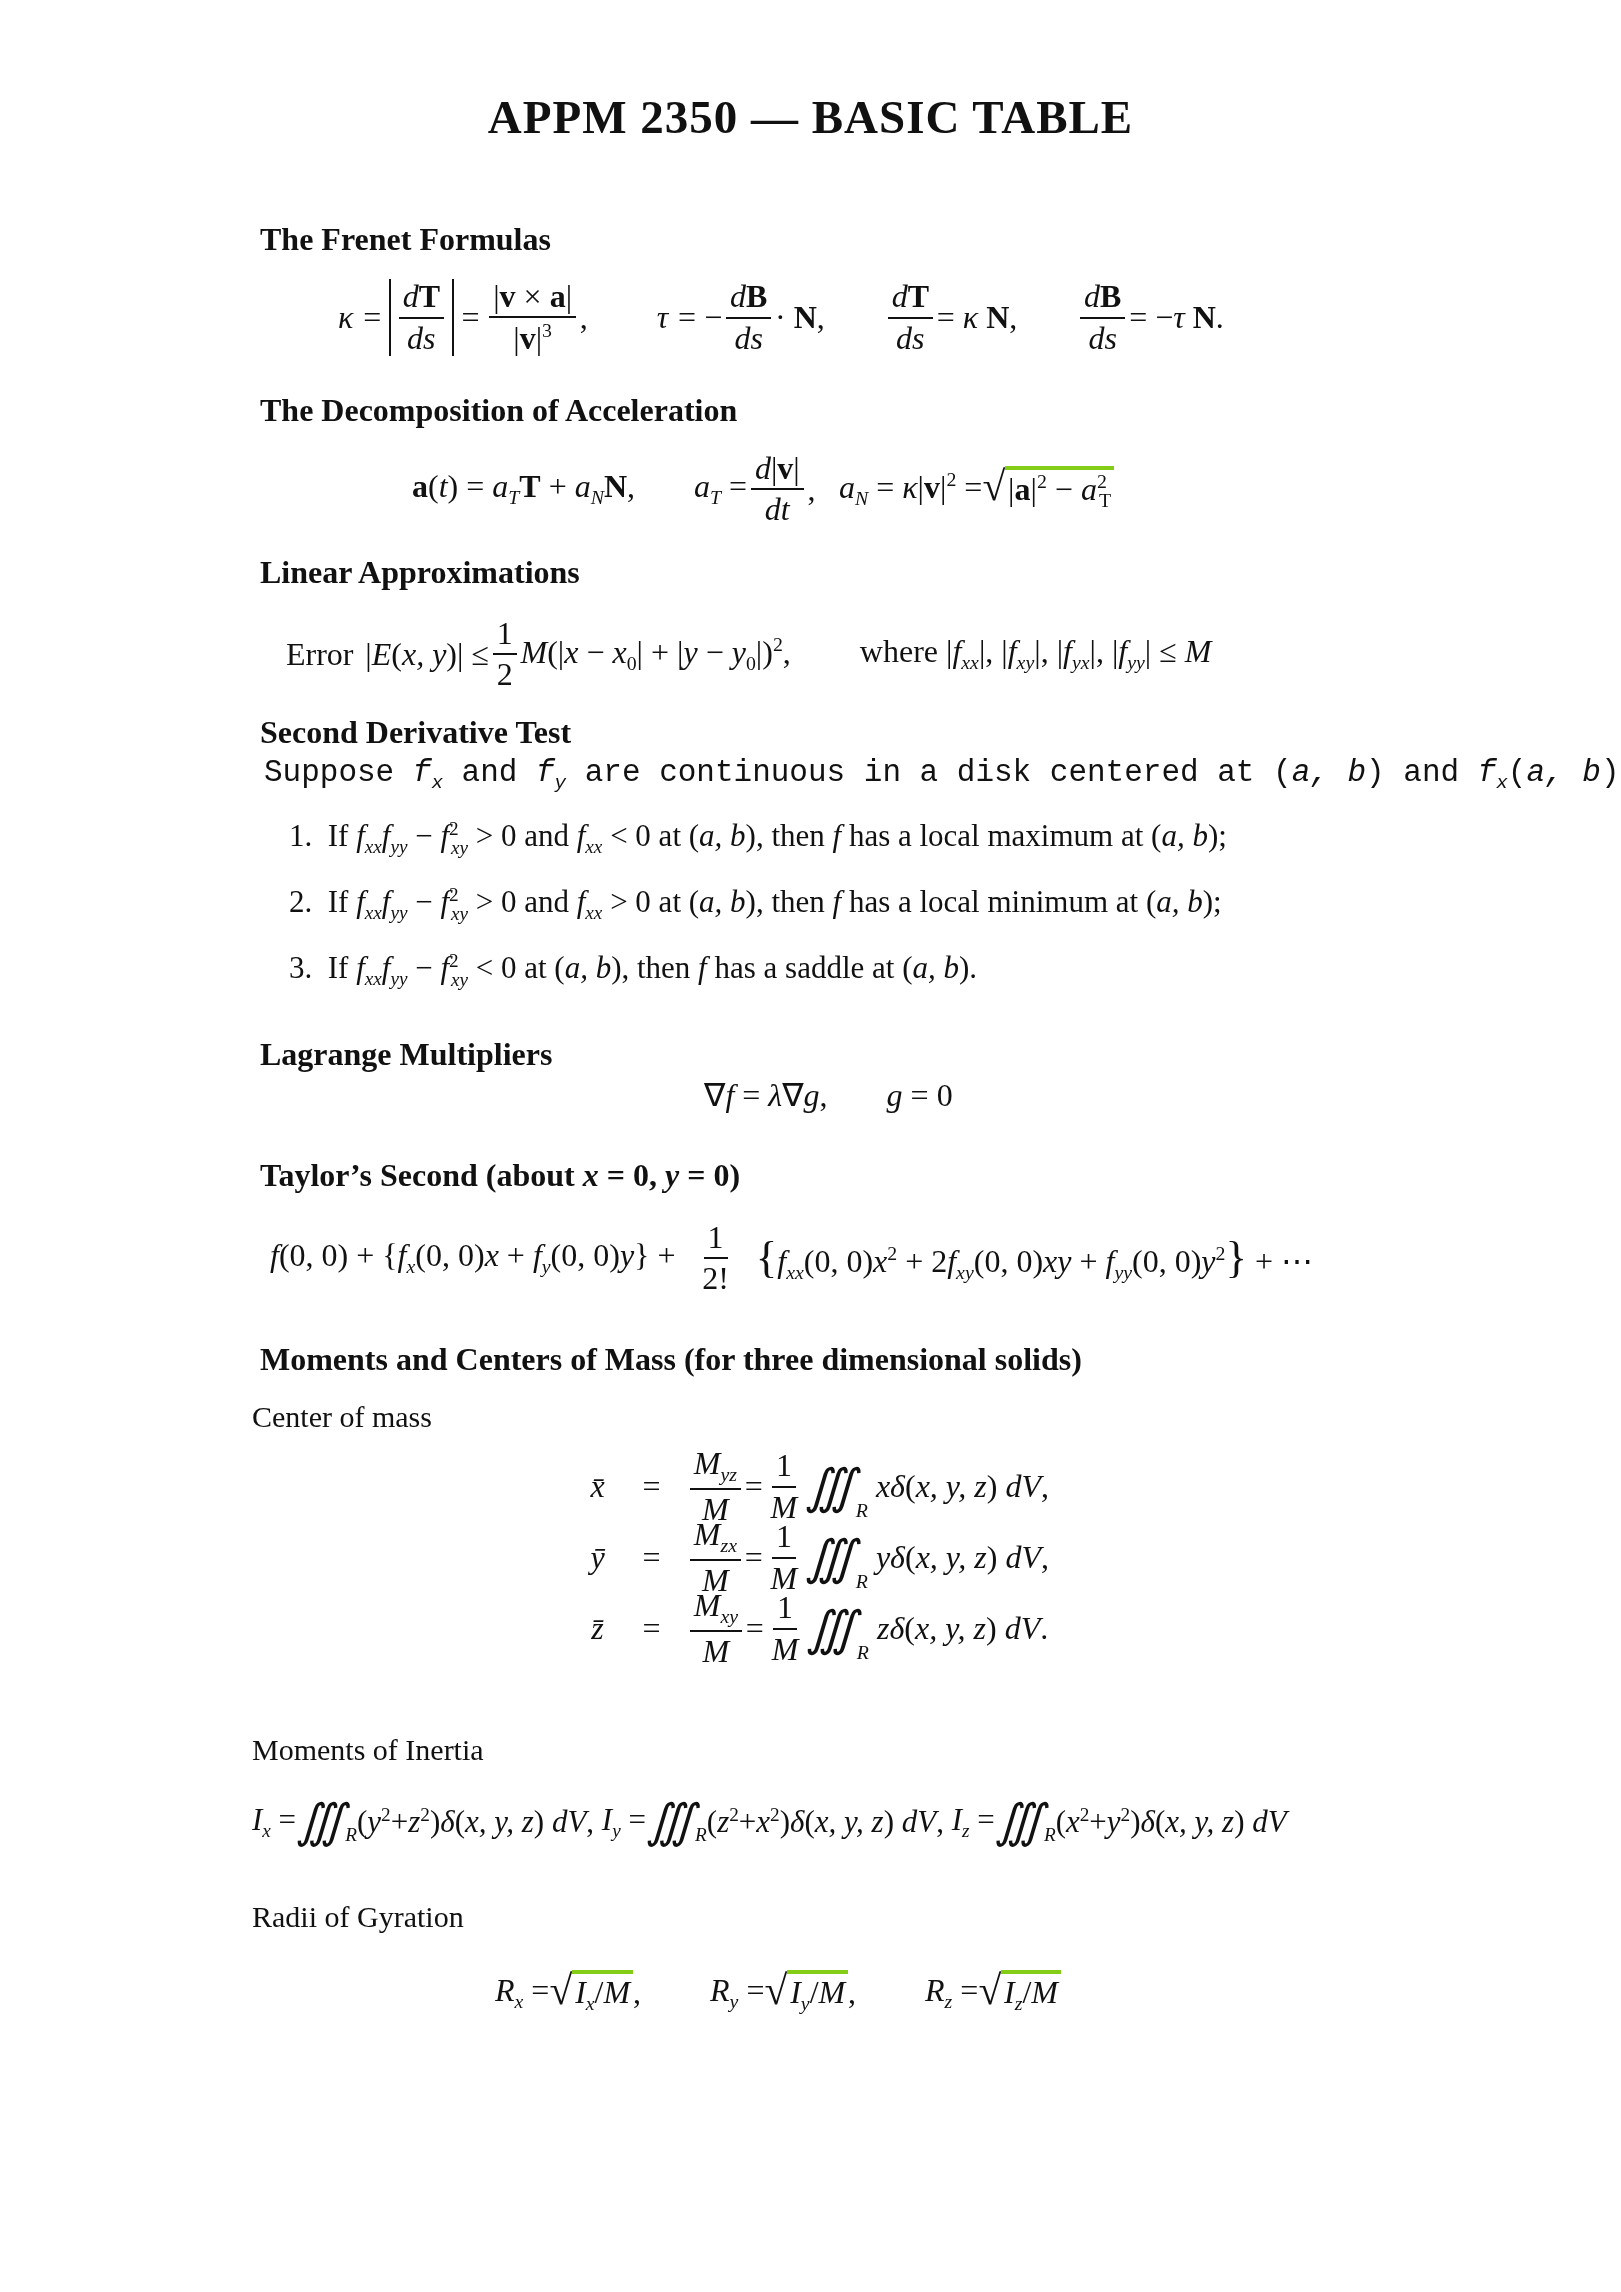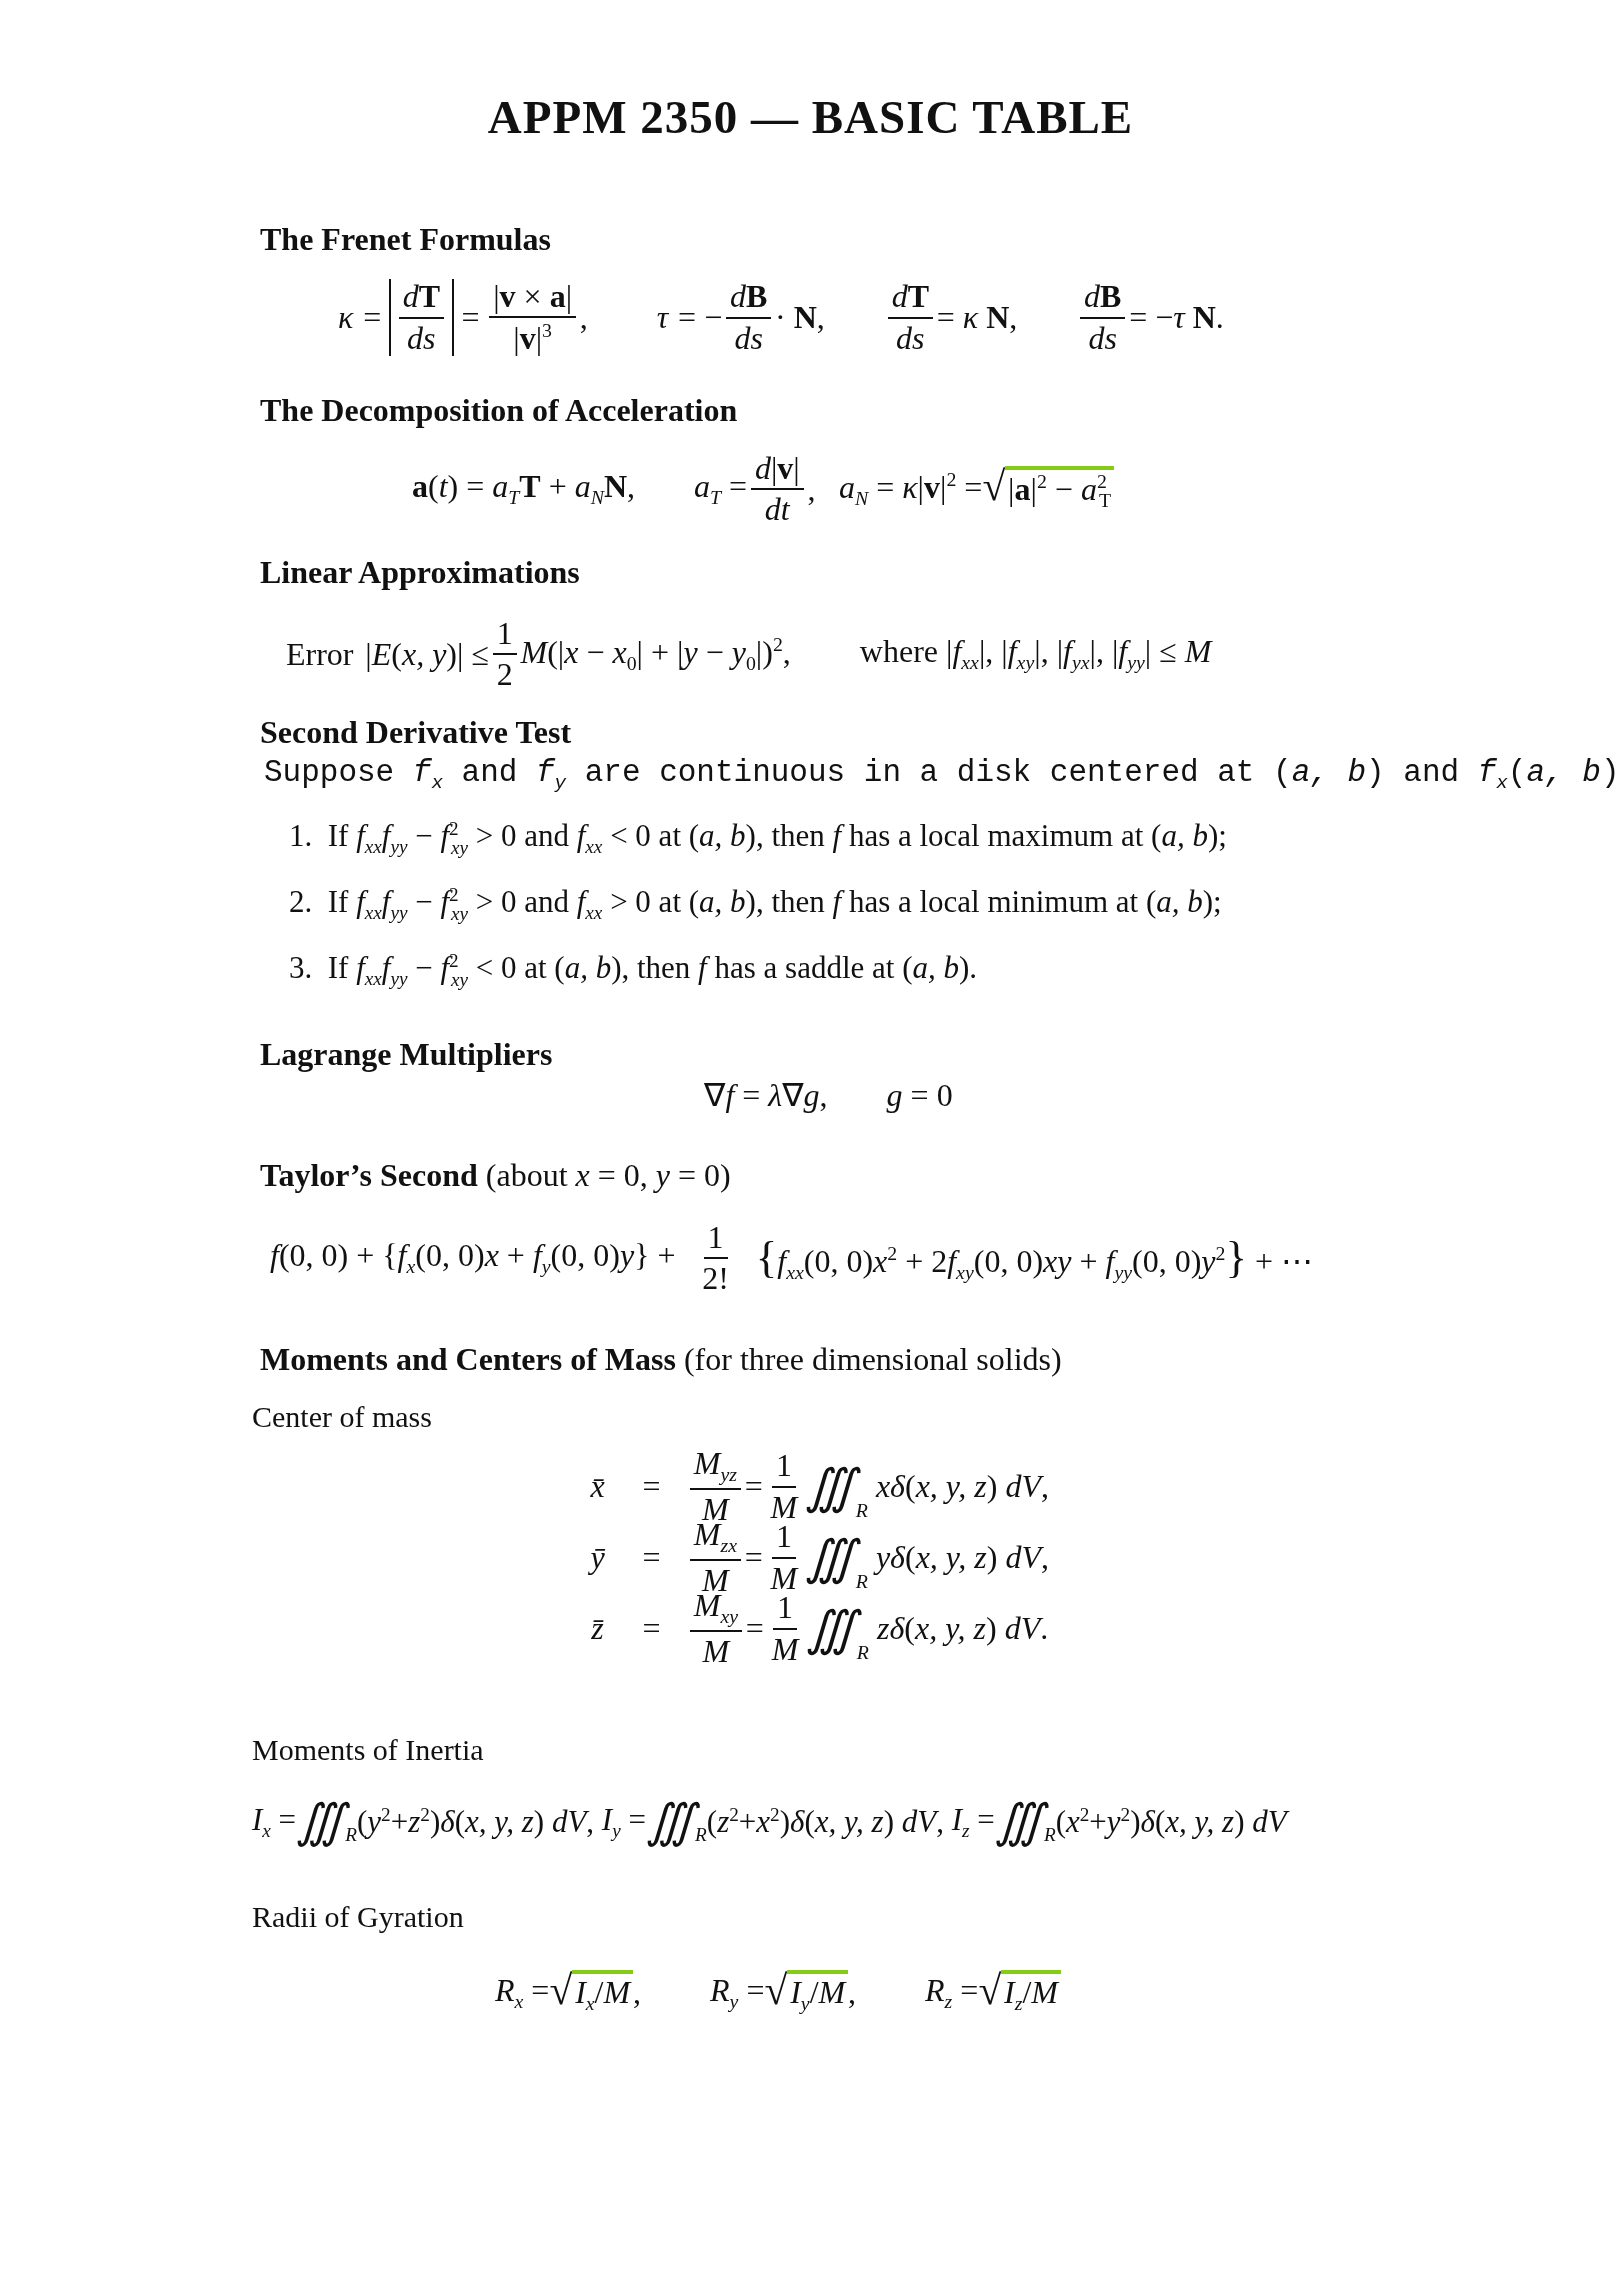--- a/index.html
+++ b/index.html
@@ -2,21 +2,21 @@
 <html><head>
 <meta charset="utf-8">
 <style>
   html, body { margin:0; padding:0; background:#ffffff; }
   body { width:1621px; height:2293px; position:relative; overflow:hidden;
          font-family:"DejaVu Serif","Liberation Serif",serif; color:#111; }
   .page { position:absolute; left:0; top:0; width:1438px; height:2293px; }
   .title { position:absolute; left:0; width:1621px; top:90px; text-align:center;
            font-family:"Liberation Serif",serif; font-size:47px; font-weight:bold; letter-spacing:1px; }
   .h { position:absolute; left:260px; font-family:"Liberation Serif",serif; font-weight:bold; font-size:32px; }
-  .h .note { font-weight:normal; }
+  .h .note { font-weight:bold; }
   .sub { position:absolute; left:252px; font-family:"Liberation Serif",serif; font-size:30px; }
   .eq { position:absolute; font-family:"Liberation Serif",serif; font-size:32px; white-space:nowrap;
         display:flex; align-items:center; }
   .eq i, .m { font-style:italic; }
   .b { font-weight:bold; font-style:normal; }
   .frac { display:inline-flex; flex-direction:column; align-items:center; vertical-align:middle;
           margin:0 3.9px; }
   .frac .num { padding:0 3.9px 2px; border-bottom:2px solid #111; line-height:1.1; }
   .frac .den { padding:2px 3.9px 0; line-height:1.1; }
   .abs { border-left:2px solid #111; border-right:2px solid #111; padding:0 3.9px; display:inline-flex; }

